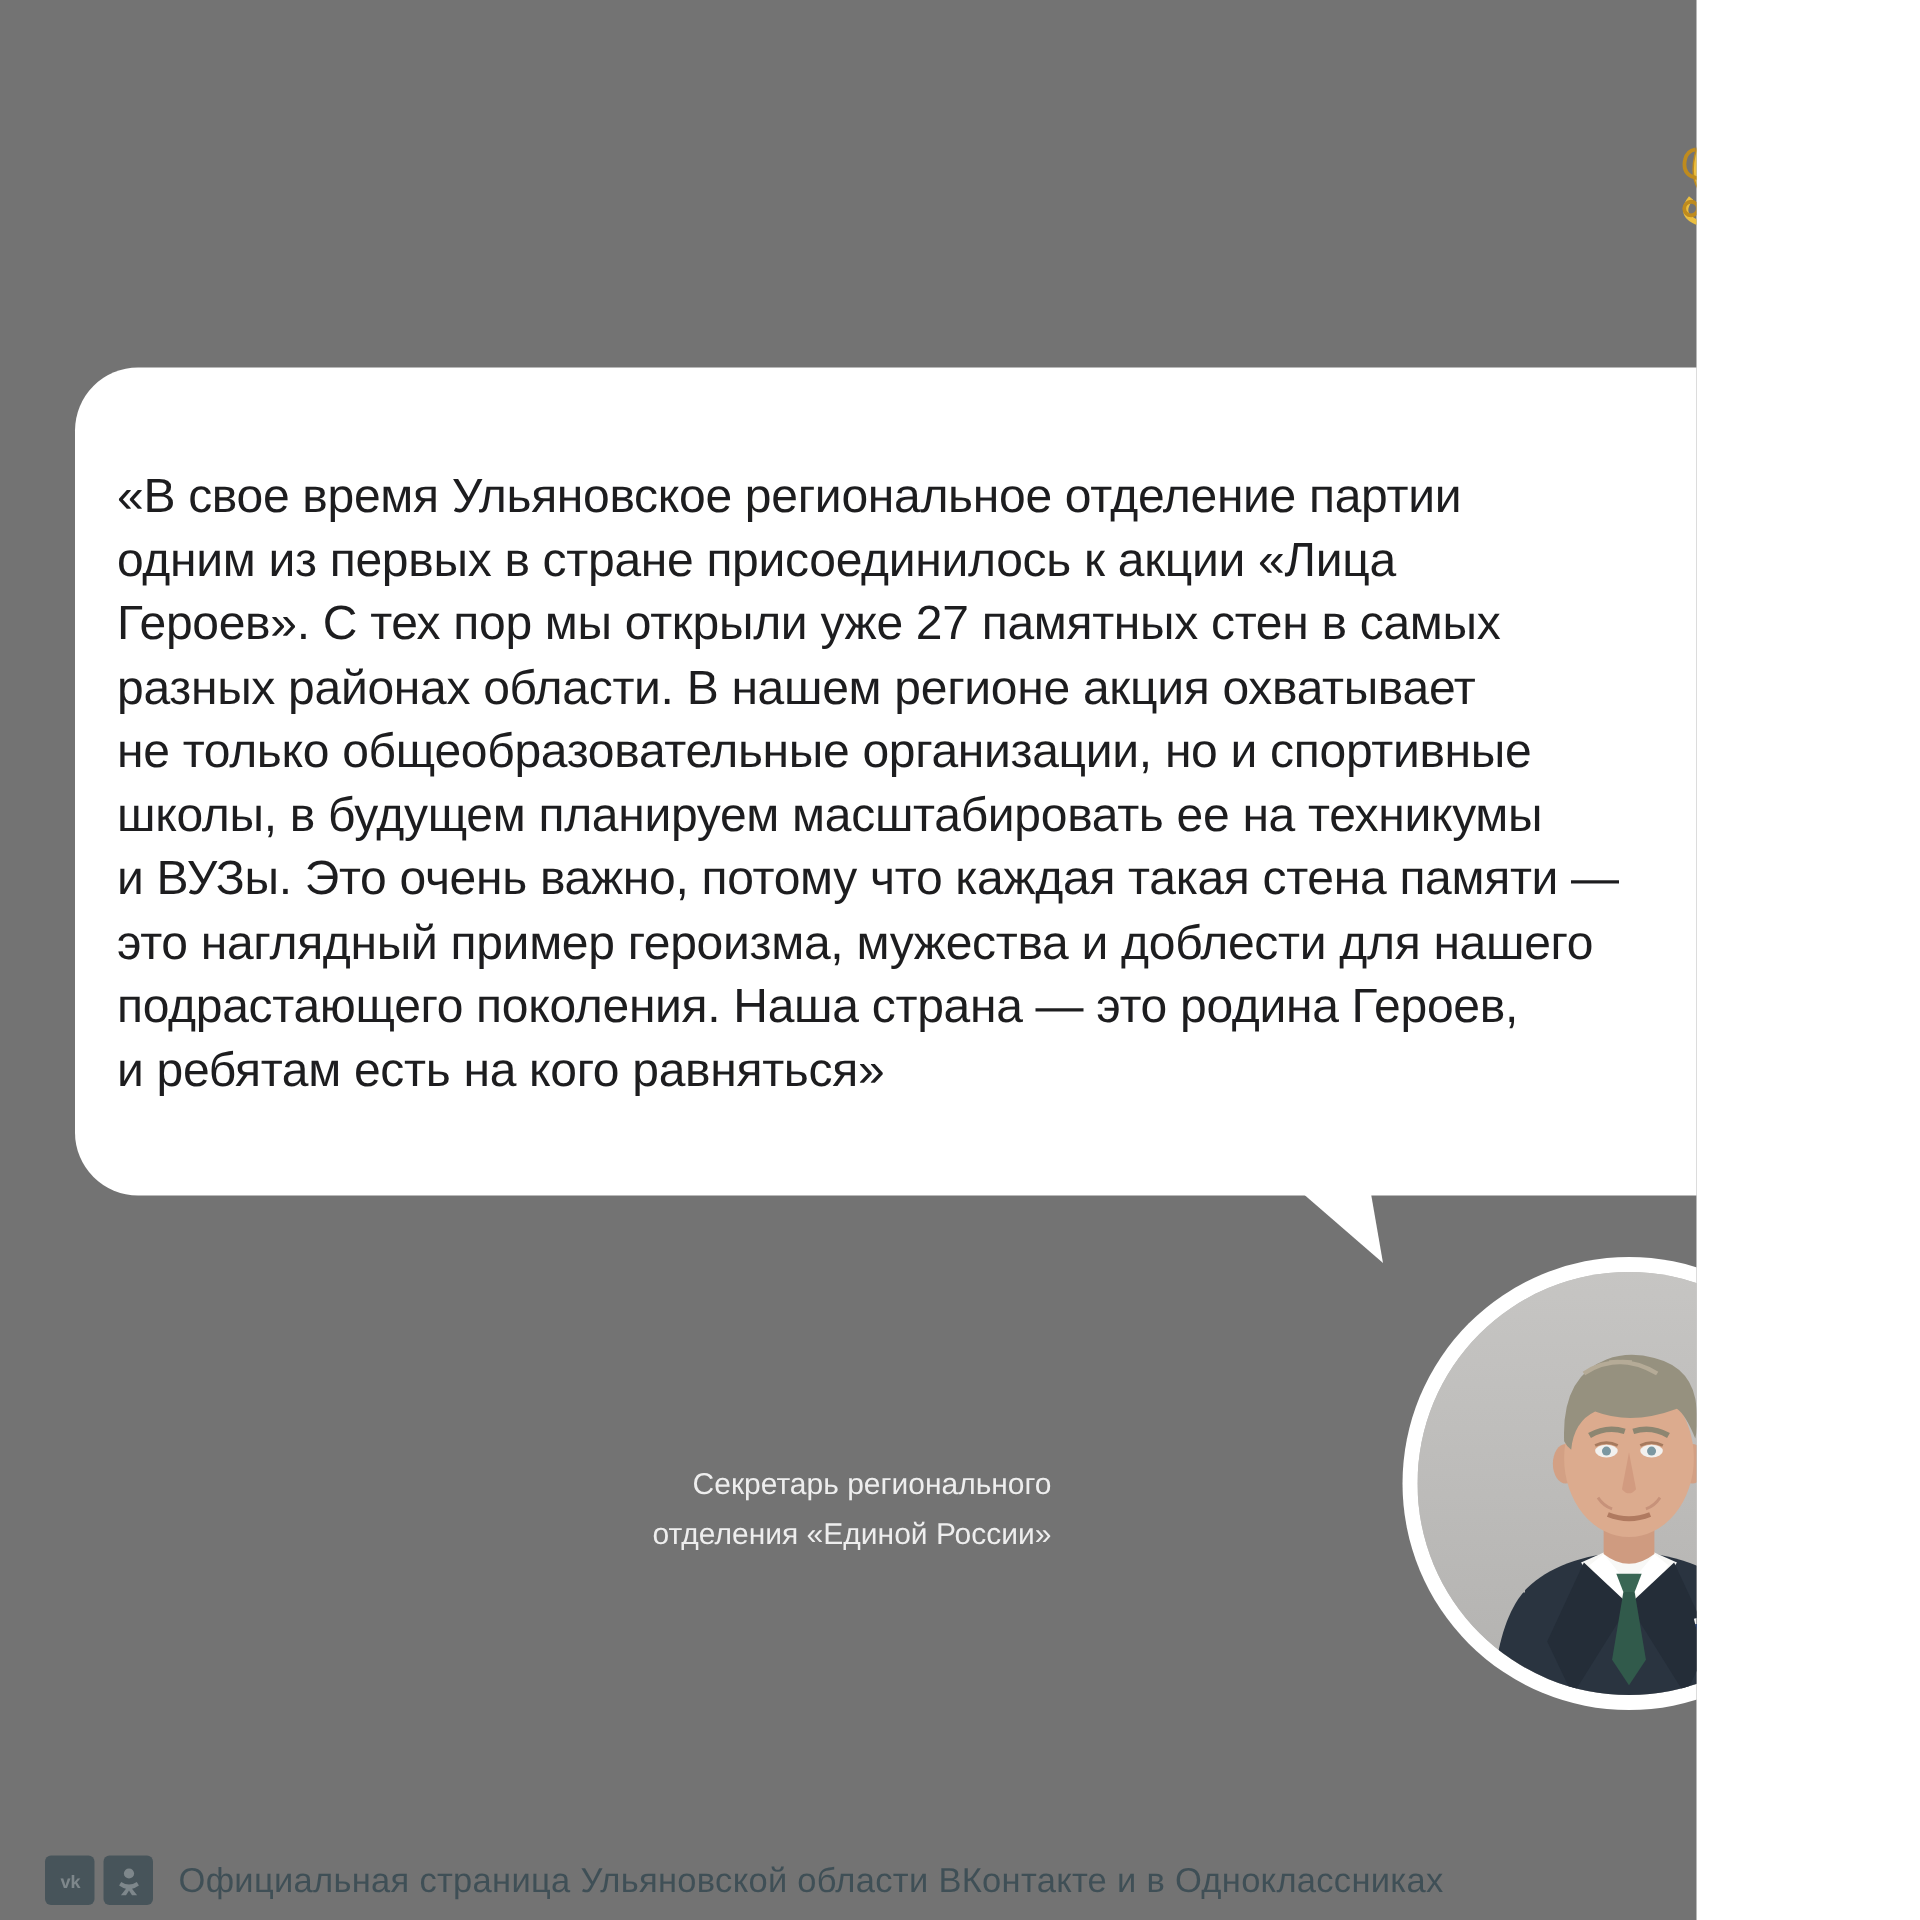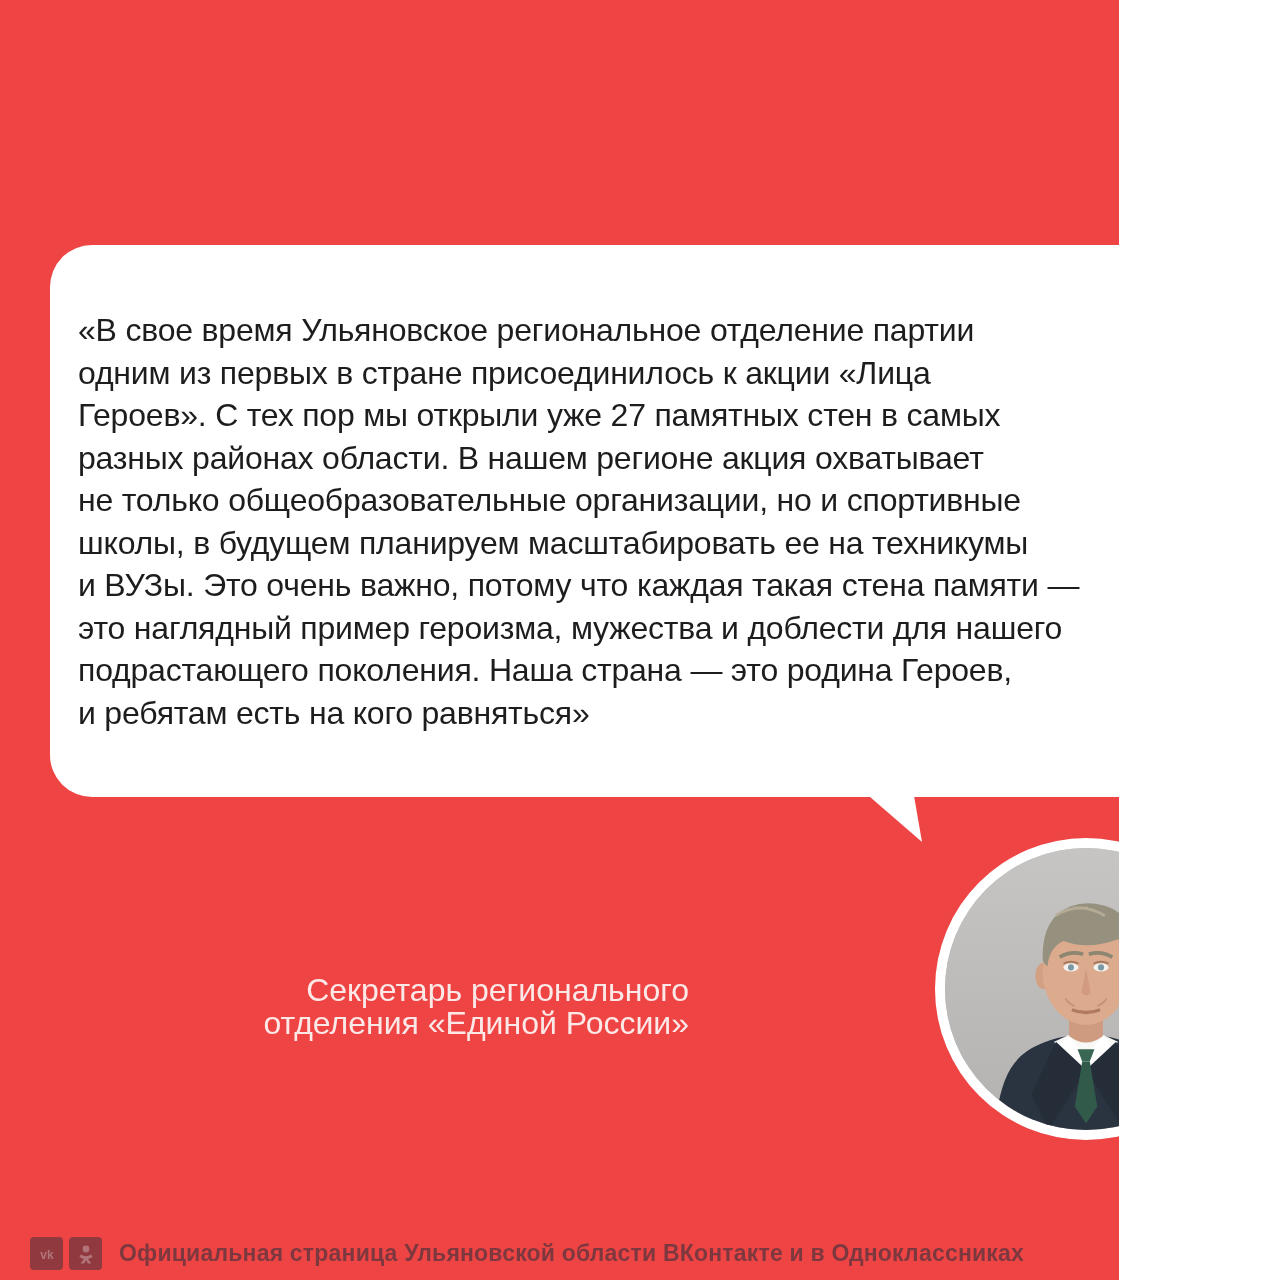--- a/index.html
+++ b/index.html
@@ -1,22 +1,23 @@
 <!DOCTYPE html>
 <html><head>
 <meta charset="utf-8">
 <style>
   html, body { margin: 0; padding: 0; }
   .canvas {
     position: relative;
     width: 1119px;
     height: 1280px;
-    background: #ef4444;
+    background: #737373;
     overflow: hidden;
     font-family: "Liberation Sans", sans-serif;
+    padding-left: 12px;
   }
 
   
   .emblem {
     position: absolute;
     left: 1101px;
     top: 34px;
     width: 142px;
     height: 128px;
   }
@@ -58,21 +59,21 @@
     font-size: 53px;
     font-weight: bold;
     letter-spacing: 0.5px;
     color: #ffffff;
     white-space: nowrap;
   }
   .speaker-role {
     position: absolute;
     right: 430px;
     top: 974px;
-    font-size: 32px;
+    font-size: 20px;
     line-height: 33px;
     font-weight: normal;
     color: rgba(255,255,255,0.88);
     text-align: right;
     white-space: pre-line;
   }
 
   
   .photo-wrap {
     position: absolute;
@@ -111,21 +112,21 @@
     background: rgba(11,44,57,0.42);
     margin-right: 6px;
     display: flex;
     align-items: center;
     justify-content: center;
   }
   .social-icon svg { display: block; }
   .footer-text {
     margin-left: 11px;
     font-size: 23px;
-    font-weight: bold;
+    font-weight: normal;
     color: rgba(11,44,57,0.50);
     letter-spacing: 0.2px;
     white-space: nowrap;
   }
 </style>
 </head>
 <body>
 
 <div class="canvas">
 

